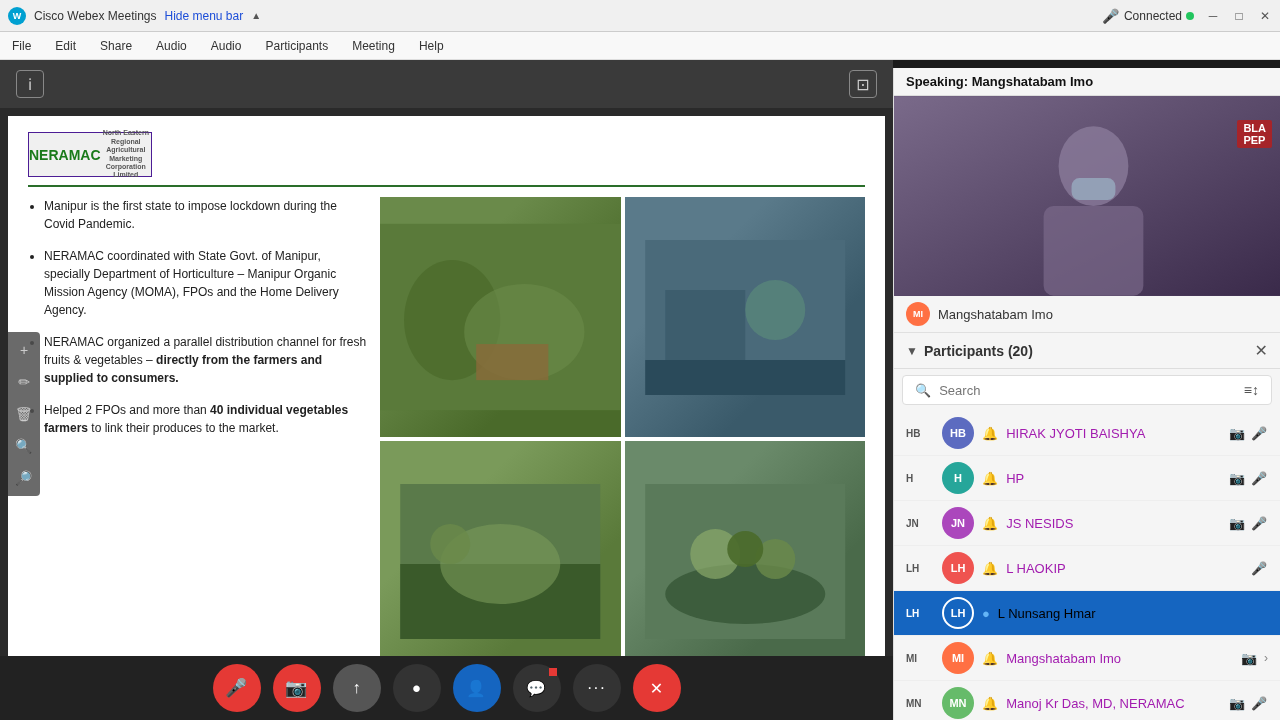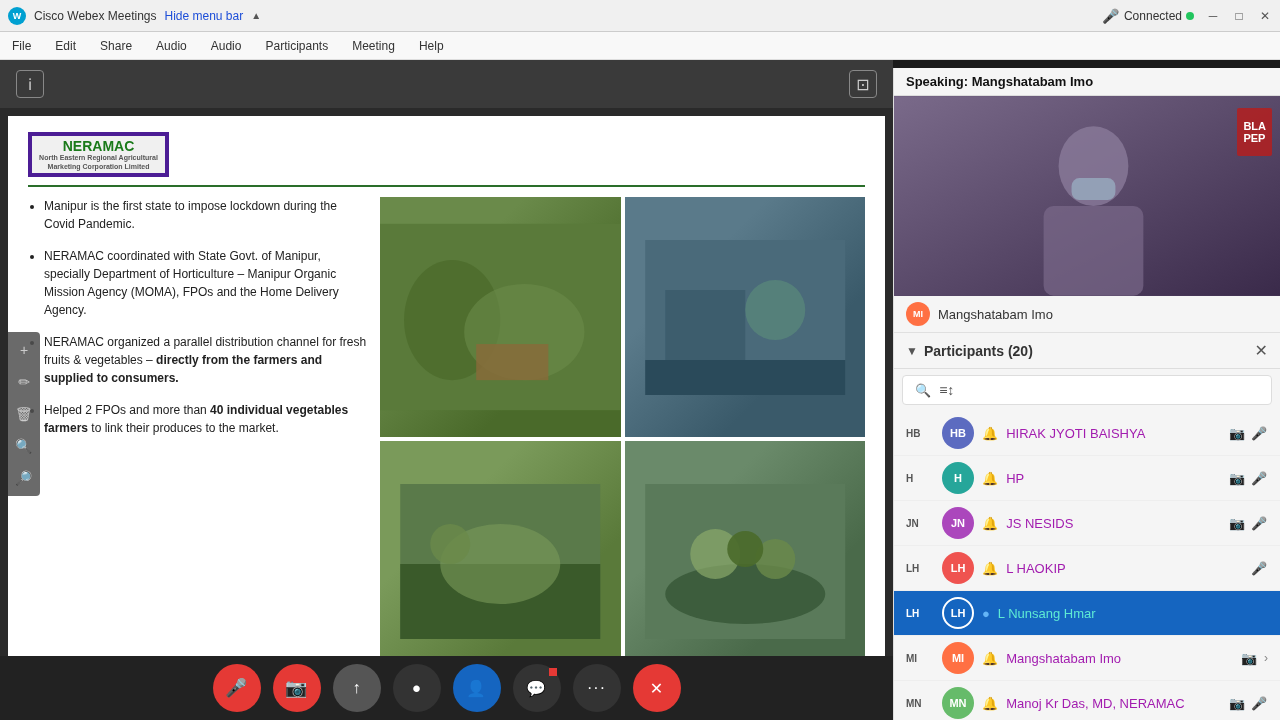--- a/index.html
+++ b/index.html
@@ -121,31 +121,30 @@
     }
     .slide-title {
       font-size: 22px;
       font-weight: 900;
       color: #222;
       text-align: center;
       flex: 1;
       margin-top: 4px;
     }
     .neramac-logo {
-      width: 141px;
+      width: 124px;
       height: 45px;
       background: #f0f0f0;
-      border: 4px solid #4c1d95;
+      border: 1px solid #4c1d95;
       display: flex;
       align-items: center;
       justify-content: center;
       font-size: 11px;
       font-weight: bold;
       color: #1a7a1a;
-      flex-direction: column;
     }
     .neramac-logo-text { color: #1a7a1a; font-size: 14px; font-weight: bold; }
     .neramac-logo-sub { color: #555; font-size: 7px; text-align: center; line-height: 1.2; }
     .slide-divider {
       height: 2px;
       background: #2a6e2a;
       margin: 4px 0 10px 0;
     }
     .slide-body {
       display: flex;
@@ -257,26 +256,26 @@
     }
     .video-person {
       width: 100%;
       height: 100%;
       background: linear-gradient(180deg, #7a6a8a 0%, #5a4a6a 50%, #3a2a4a 100%);
       position: relative;
     }
     .video-overlay-text {
       position: absolute;
       right: 8px;
-      top: 12px;
+      top: 24px;
       background: rgba(180,30,30,0.85);
       color: white;
       font-size: 11px;
       font-weight: bold;
-      padding: 12px 6px;
+      padding: 2px 6px;
       border-radius: 2px;
     }
 
     
     .participant-name-bar {
       background: #f5f5f5;
       padding: 6px 12px;
       font-size: 13px;
       color: #333;
       display: flex;
@@ -343,21 +342,21 @@
     .participant-row {
       display: flex;
       align-items: center;
       padding: 6px 12px;
       border-bottom: 1px solid #eee;
       gap: 8px;
     }
     .participant-row.active {
       background: #1565c0;
     }
-    .participant-row.active .p-name { color: #5eead4; }
+    .participant-row.active .p-name { color: #000000; }
     .p-avatar {
       width: 32px; height: 32px;
       border-radius: 50%;
       display: flex; align-items: center; justify-content: center;
       font-size: 11px; font-weight: bold; color: white;
       flex-shrink: 0;
     }
     .p-initials-box {
       width: 28px;
       font-size: 10px;
@@ -543,20 +542,21 @@
     <div class="participants-header">
       <div class="participants-title">
         <span class="chevron">▼</span>
         <span>Participants (20)</span>
       </div>
       <span class="close-btn">✕</span>
     </div>
 
     <div class="search-bar">
       <span class="search-icon">🔍</span>
+      <input class="search-input" type="text" placeholder="Search" style="">
       <span class="sort-icon">≡↕</span>
     </div>
 
     <div class="participant-list">
 
       <div class="participant-row">
         <div class="p-initials-box">HB</div>
         <div class="p-avatar" style="background:#5c6bc0;">HB</div>
         <span class="p-mic-icon">🔔</span>
         <span class="p-name">HIRAK JYOTI BAISHYA</span>

